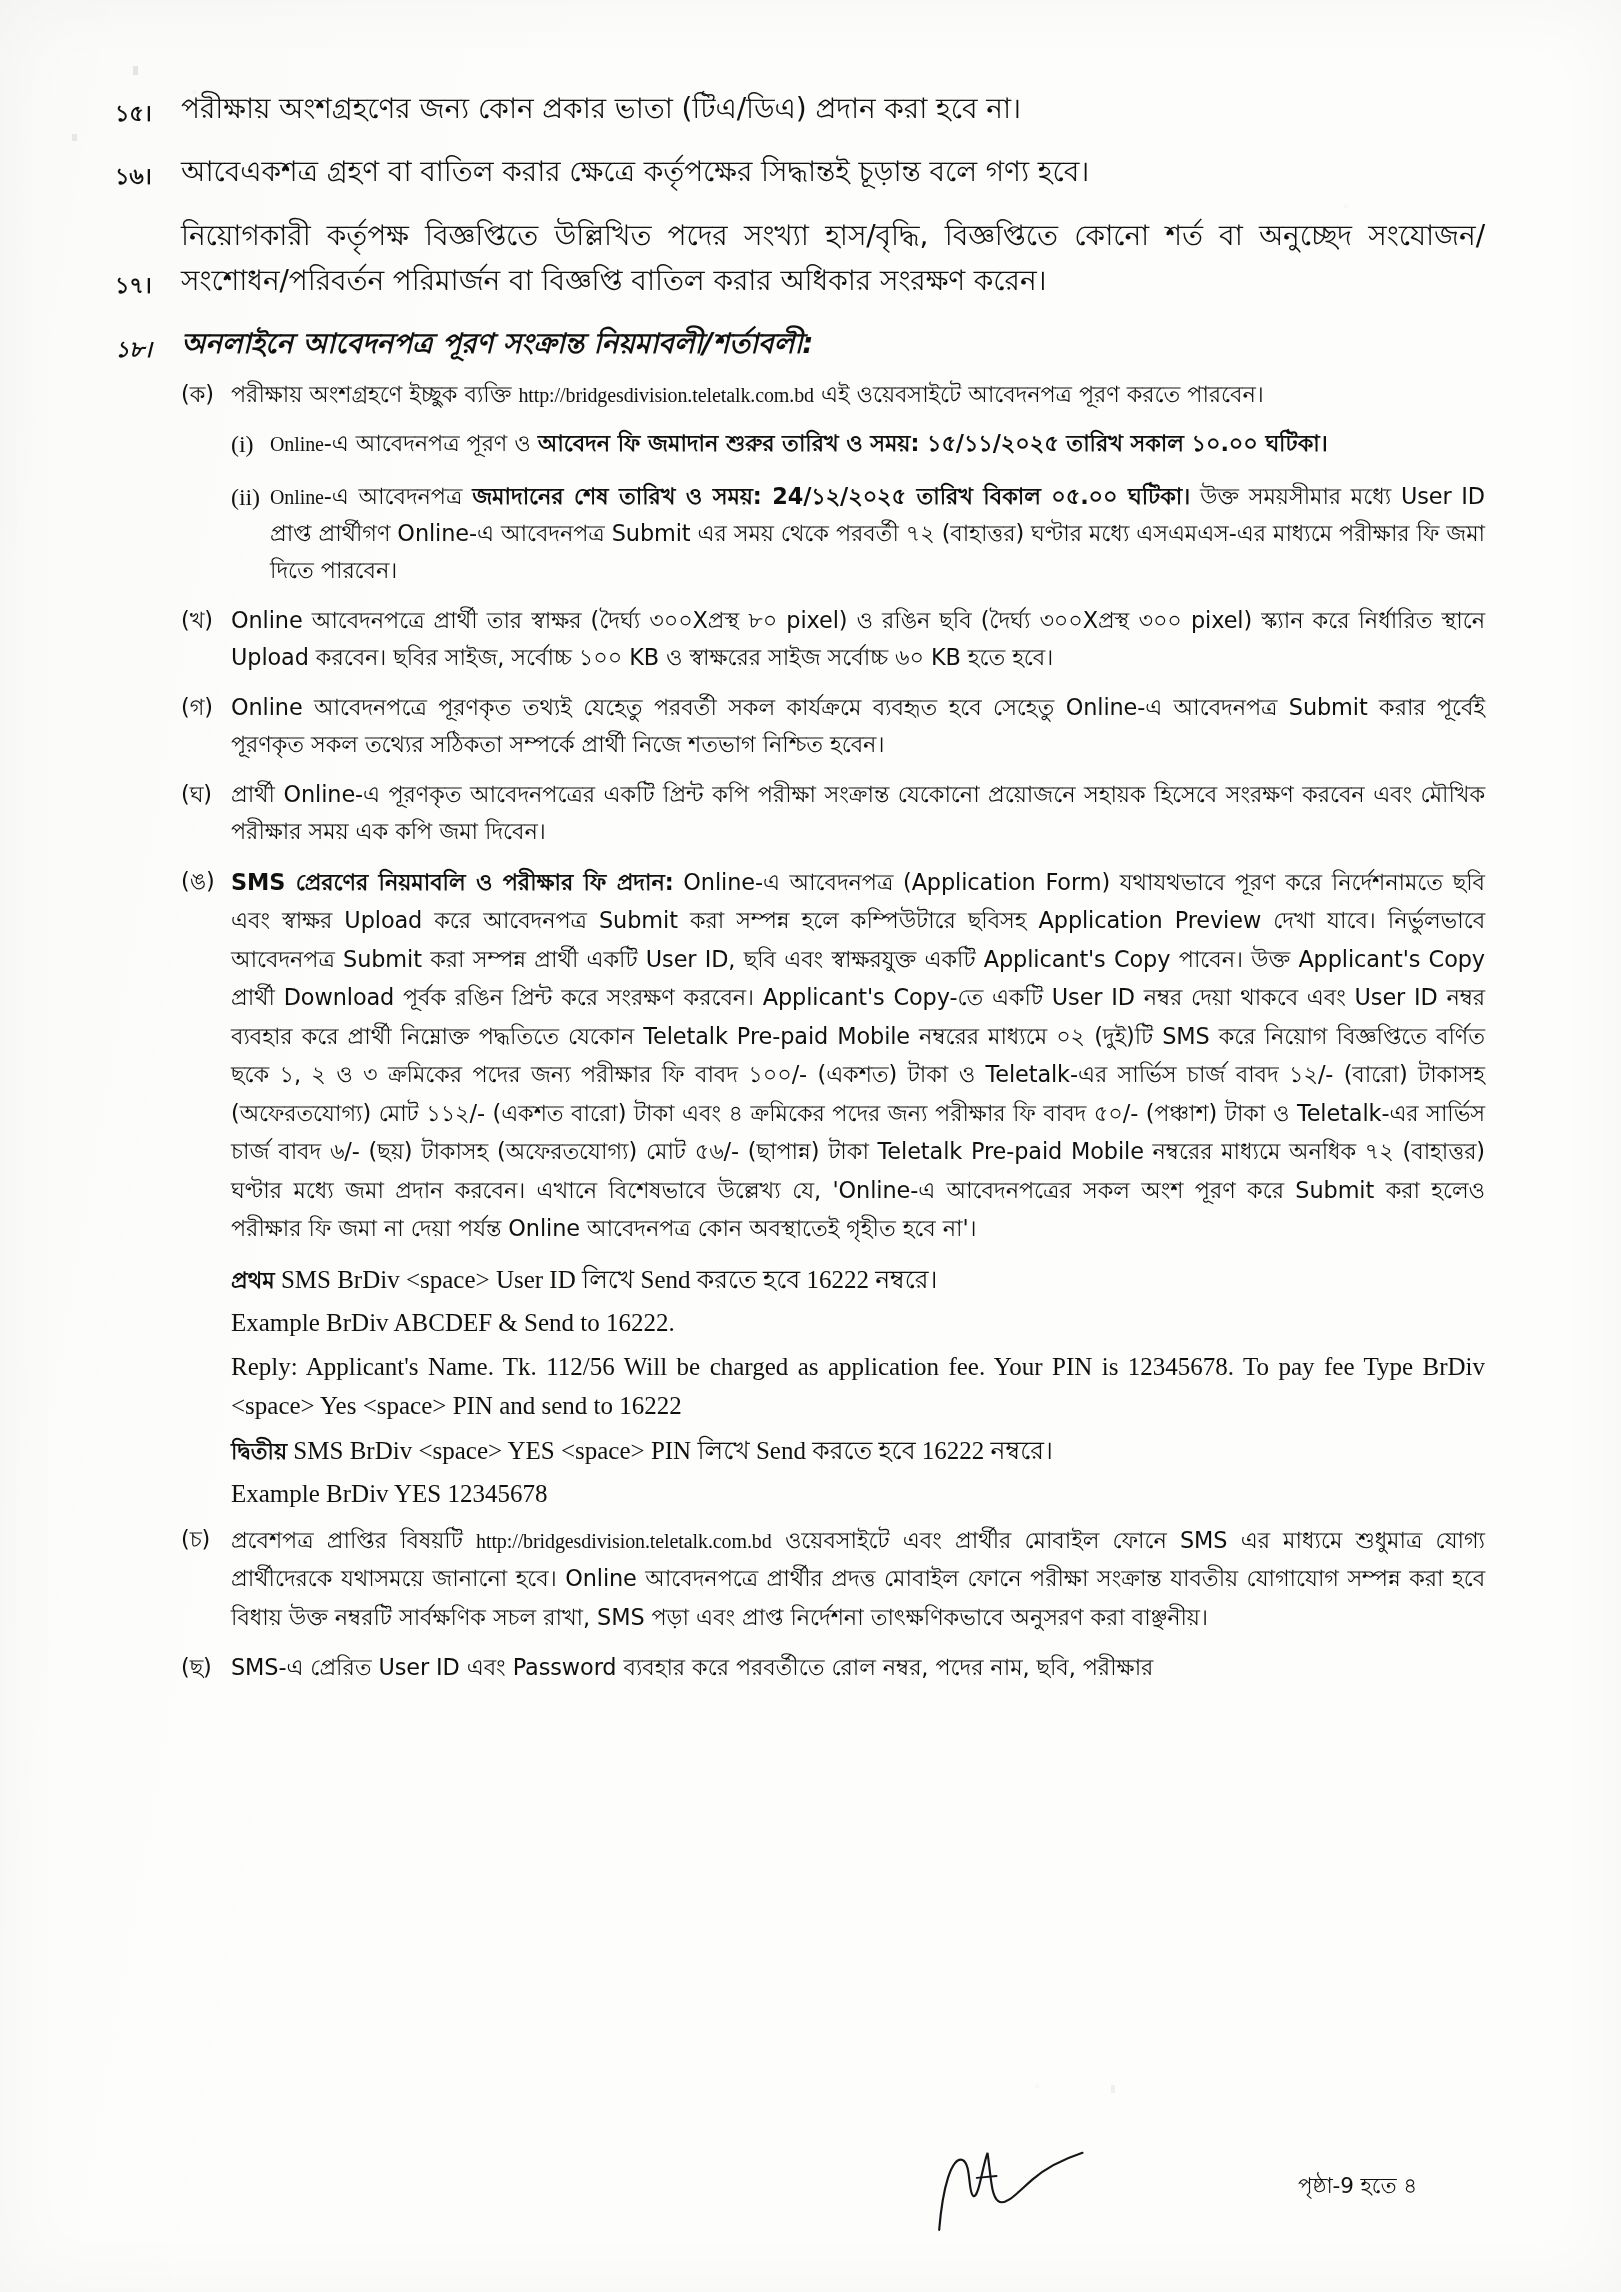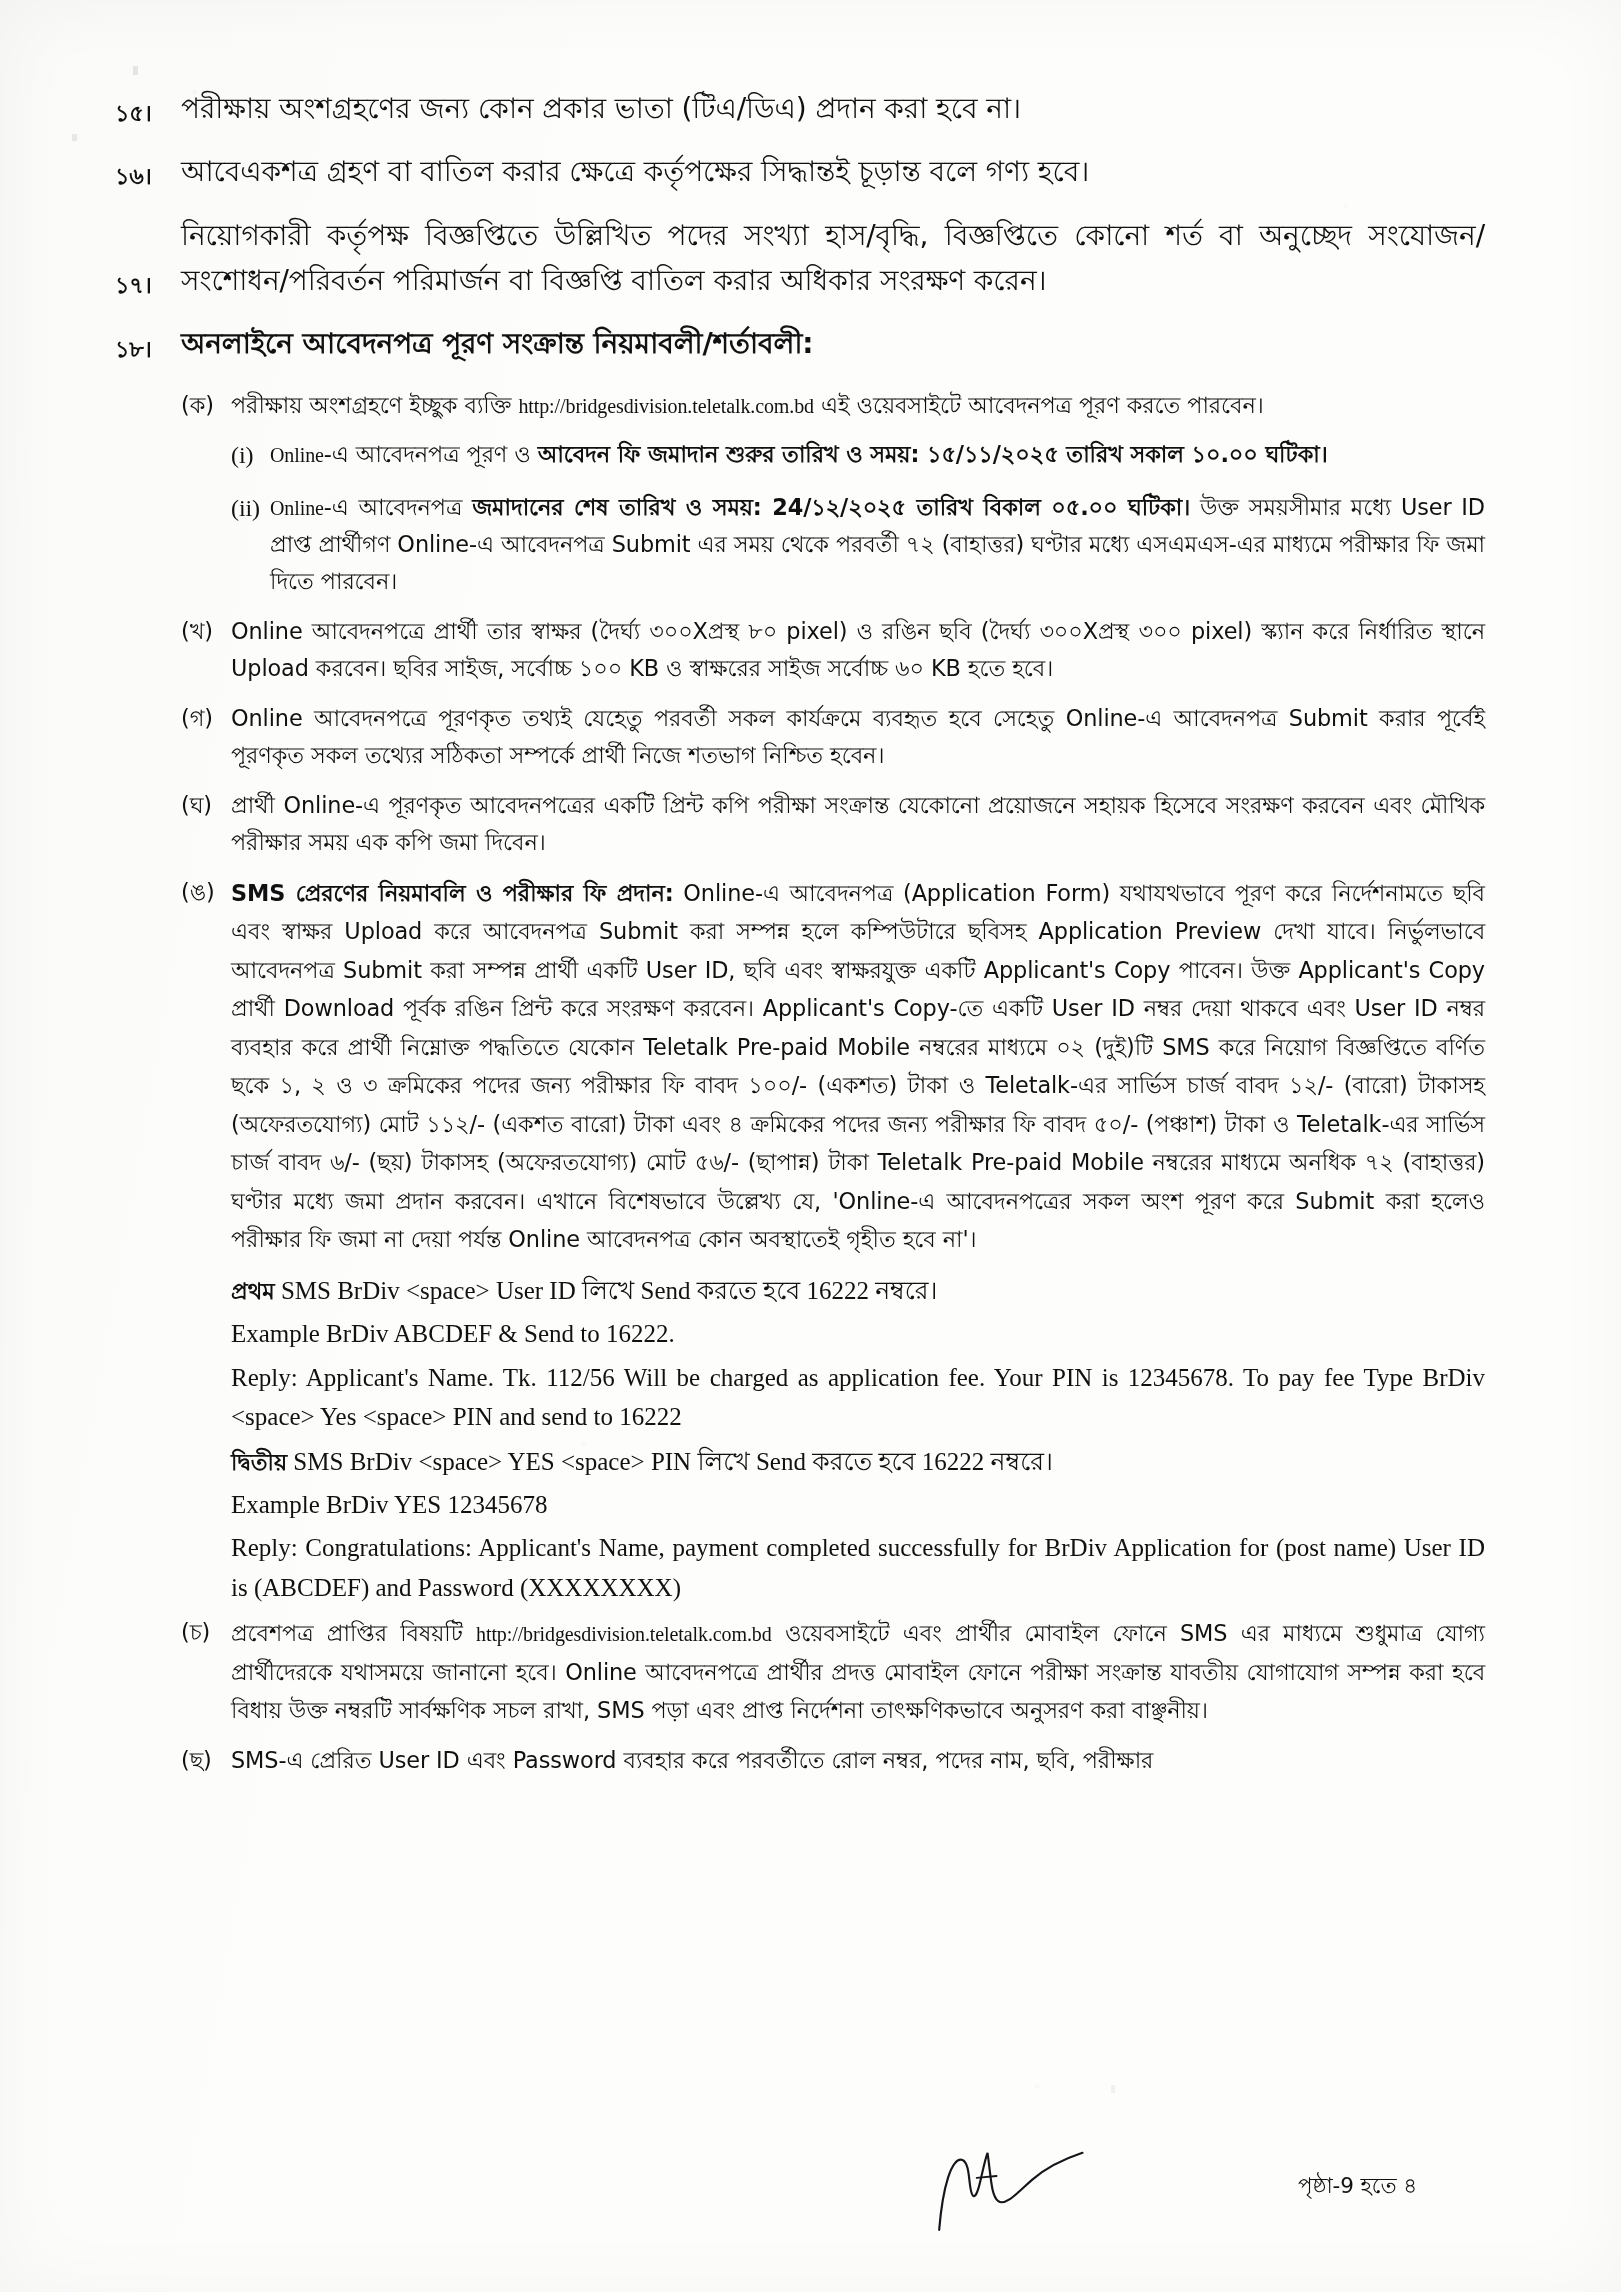--- a/index.html
+++ b/index.html
@@ -195,21 +195,21 @@
     <div class="clause">
       <div class="clause-num">১৬।</div>
       <div class="clause-body">আবেএকশত্র গ্রহণ বা বাতিল করার ক্ষেত্রে কর্তৃপক্ষের সিদ্ধান্তই চূড়ান্ত বলে গণ্য হবে।</div>
     </div>
 
     <div class="clause">
       <div class="clause-num">১৭।</div>
       <div class="clause-body">নিয়োগকারী কর্তৃপক্ষ বিজ্ঞপ্তিতে উল্লিখিত পদের সংখ্যা হাস/বৃদ্ধি, বিজ্ঞপ্তিতে কোনো শর্ত বা অনুচ্ছেদ সংযোজন/সংশোধন/পরিবর্তন পরিমার্জন বা বিজ্ঞপ্তি বাতিল করার অধিকার সংরক্ষণ করেন।</div>
     </div>
 
-    <div class="clause" style="margin-bottom:20px;">
+    <div class="clause" style="margin-bottom:9px;font-style:italic;">
       <div class="clause-num">১৮।</div>
       <div class="clause-body bold">অনলাইনে আবেদনপত্র পূরণ সংক্রান্ত নিয়মাবলী/শর্তাবলী:</div>
     </div>
 
     <div class="sub-block">
 
       <div class="sub-item">
         <div class="sub-mark">(ক)</div>
         <div class="sub-text">
           <span>পরীক্ষায় অংশগ্রহণে ইচ্ছুক ব্যক্তি</span>
@@ -263,21 +263,20 @@
           <span class="bn">প্রথম</span>
           <span>SMS BrDiv &lt;space&gt; User ID লিখে Send করতে হবে 16222 নম্বরে।</span>
         </div>
         <div class="sms-line tight">Example BrDiv ABCDEF &amp; Send to 16222.</div>
         <div class="sms-para">Reply: Applicant's Name. Tk. 112/56 Will be charged as application fee. Your PIN is 12345678. To pay fee Type BrDiv &lt;space&gt; Yes &lt;space&gt; PIN and send to 16222</div>
         <div class="sms-line tight">
           <span class="bn">দ্বিতীয়</span>
           <span>SMS BrDiv &lt;space&gt; YES &lt;space&gt; PIN লিখে Send করতে হবে 16222 নম্বরে।</span>
         </div>
         <div class="sms-line tight">Example BrDiv YES 12345678</div>
-        <div class="sms-para">Reply: Congratulations: Applicant's Name, payment completed successfully for BrDiv Application for (post name) User ID is (ABCDEF) and Password (XXXXXXXX)</div>
       </div>
 
       <div class="sub-item" style="margin-top:7.2px;">
         <div class="sub-mark">(চ)</div>
         <div class="sub-text dense">
           <span>প্রবেশপত্র প্রাপ্তির বিষয়টি</span>
           <span class="latin">http://bridgesdivision.teletalk.com.bd</span>
           <span>ওয়েবসাইটে এবং প্রার্থীর মোবাইল ফোনে SMS এর মাধ্যমে শুধুমাত্র যোগ্য প্রার্থীদেরকে যথাসময়ে জানানো হবে। Online আবেদনপত্রে প্রার্থীর প্রদত্ত মোবাইল ফোনে পরীক্ষা সংক্রান্ত যাবতীয় যোগাযোগ সম্পন্ন করা হবে বিধায় উক্ত নম্বরটি সার্বক্ষণিক সচল রাখা, SMS পড়া এবং প্রাপ্ত নির্দেশনা তাৎক্ষণিকভাবে অনুসরণ করা বাঞ্ছনীয়।</span>
         </div>
       </div>

